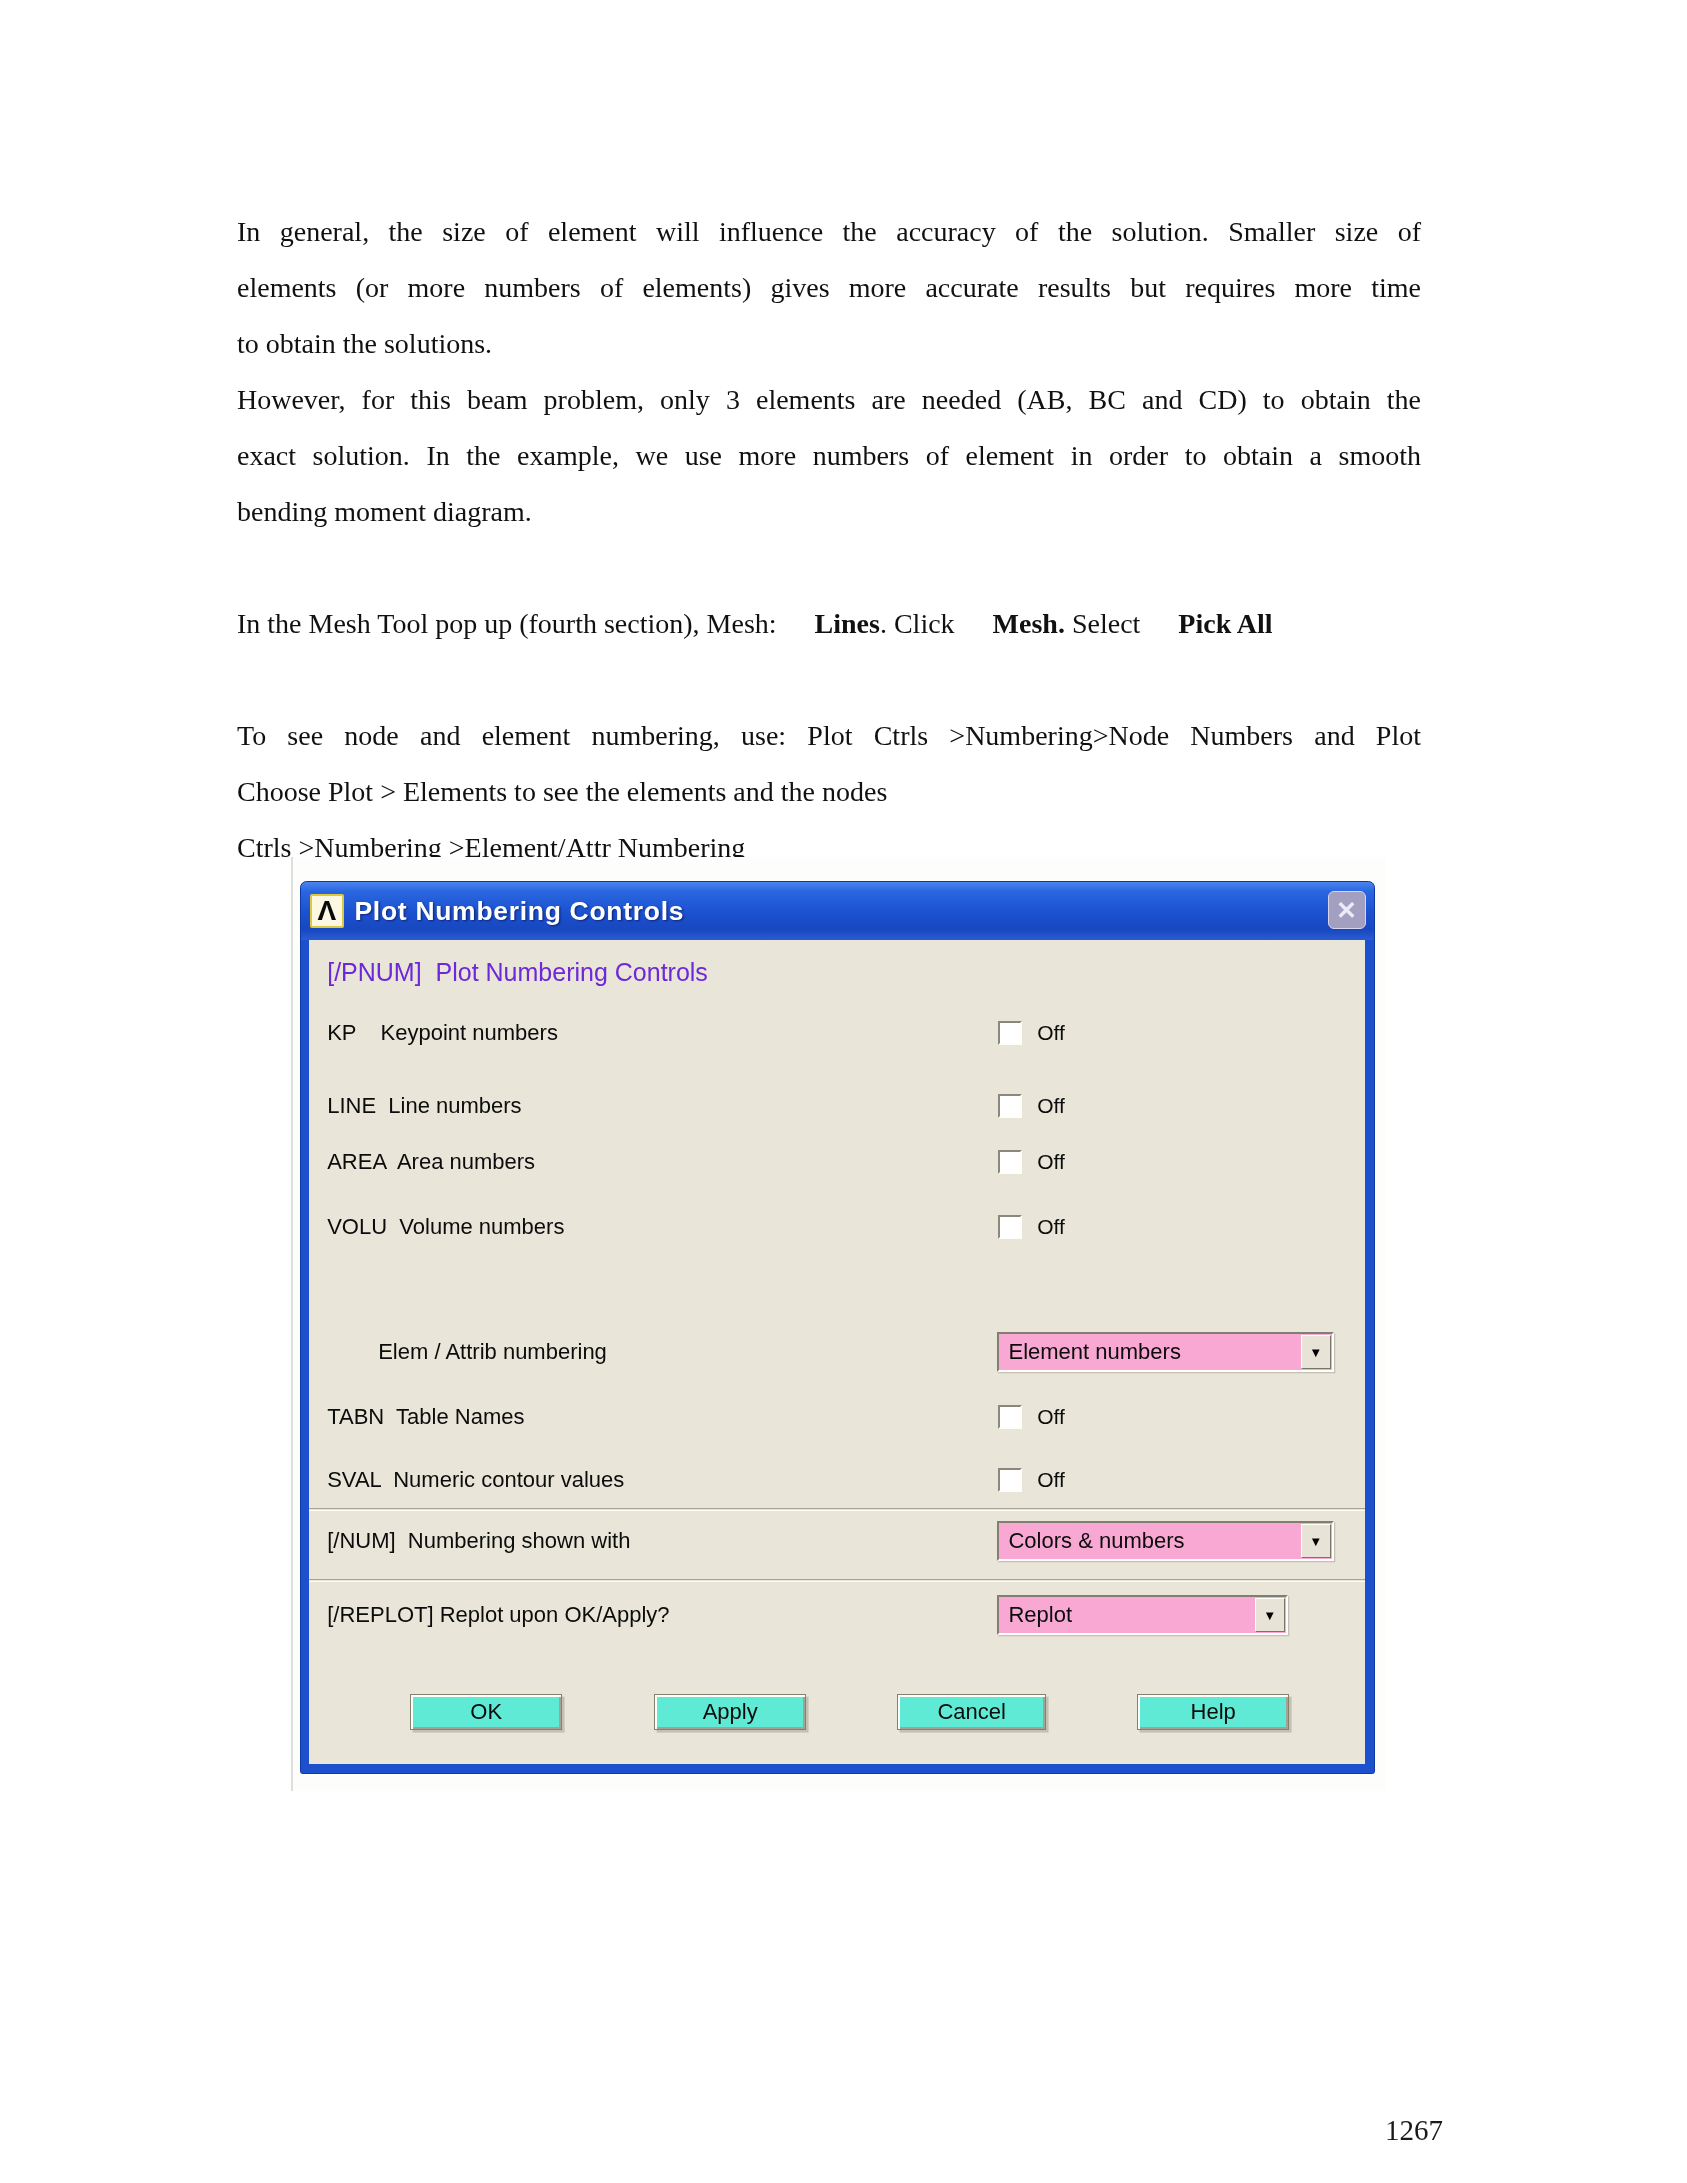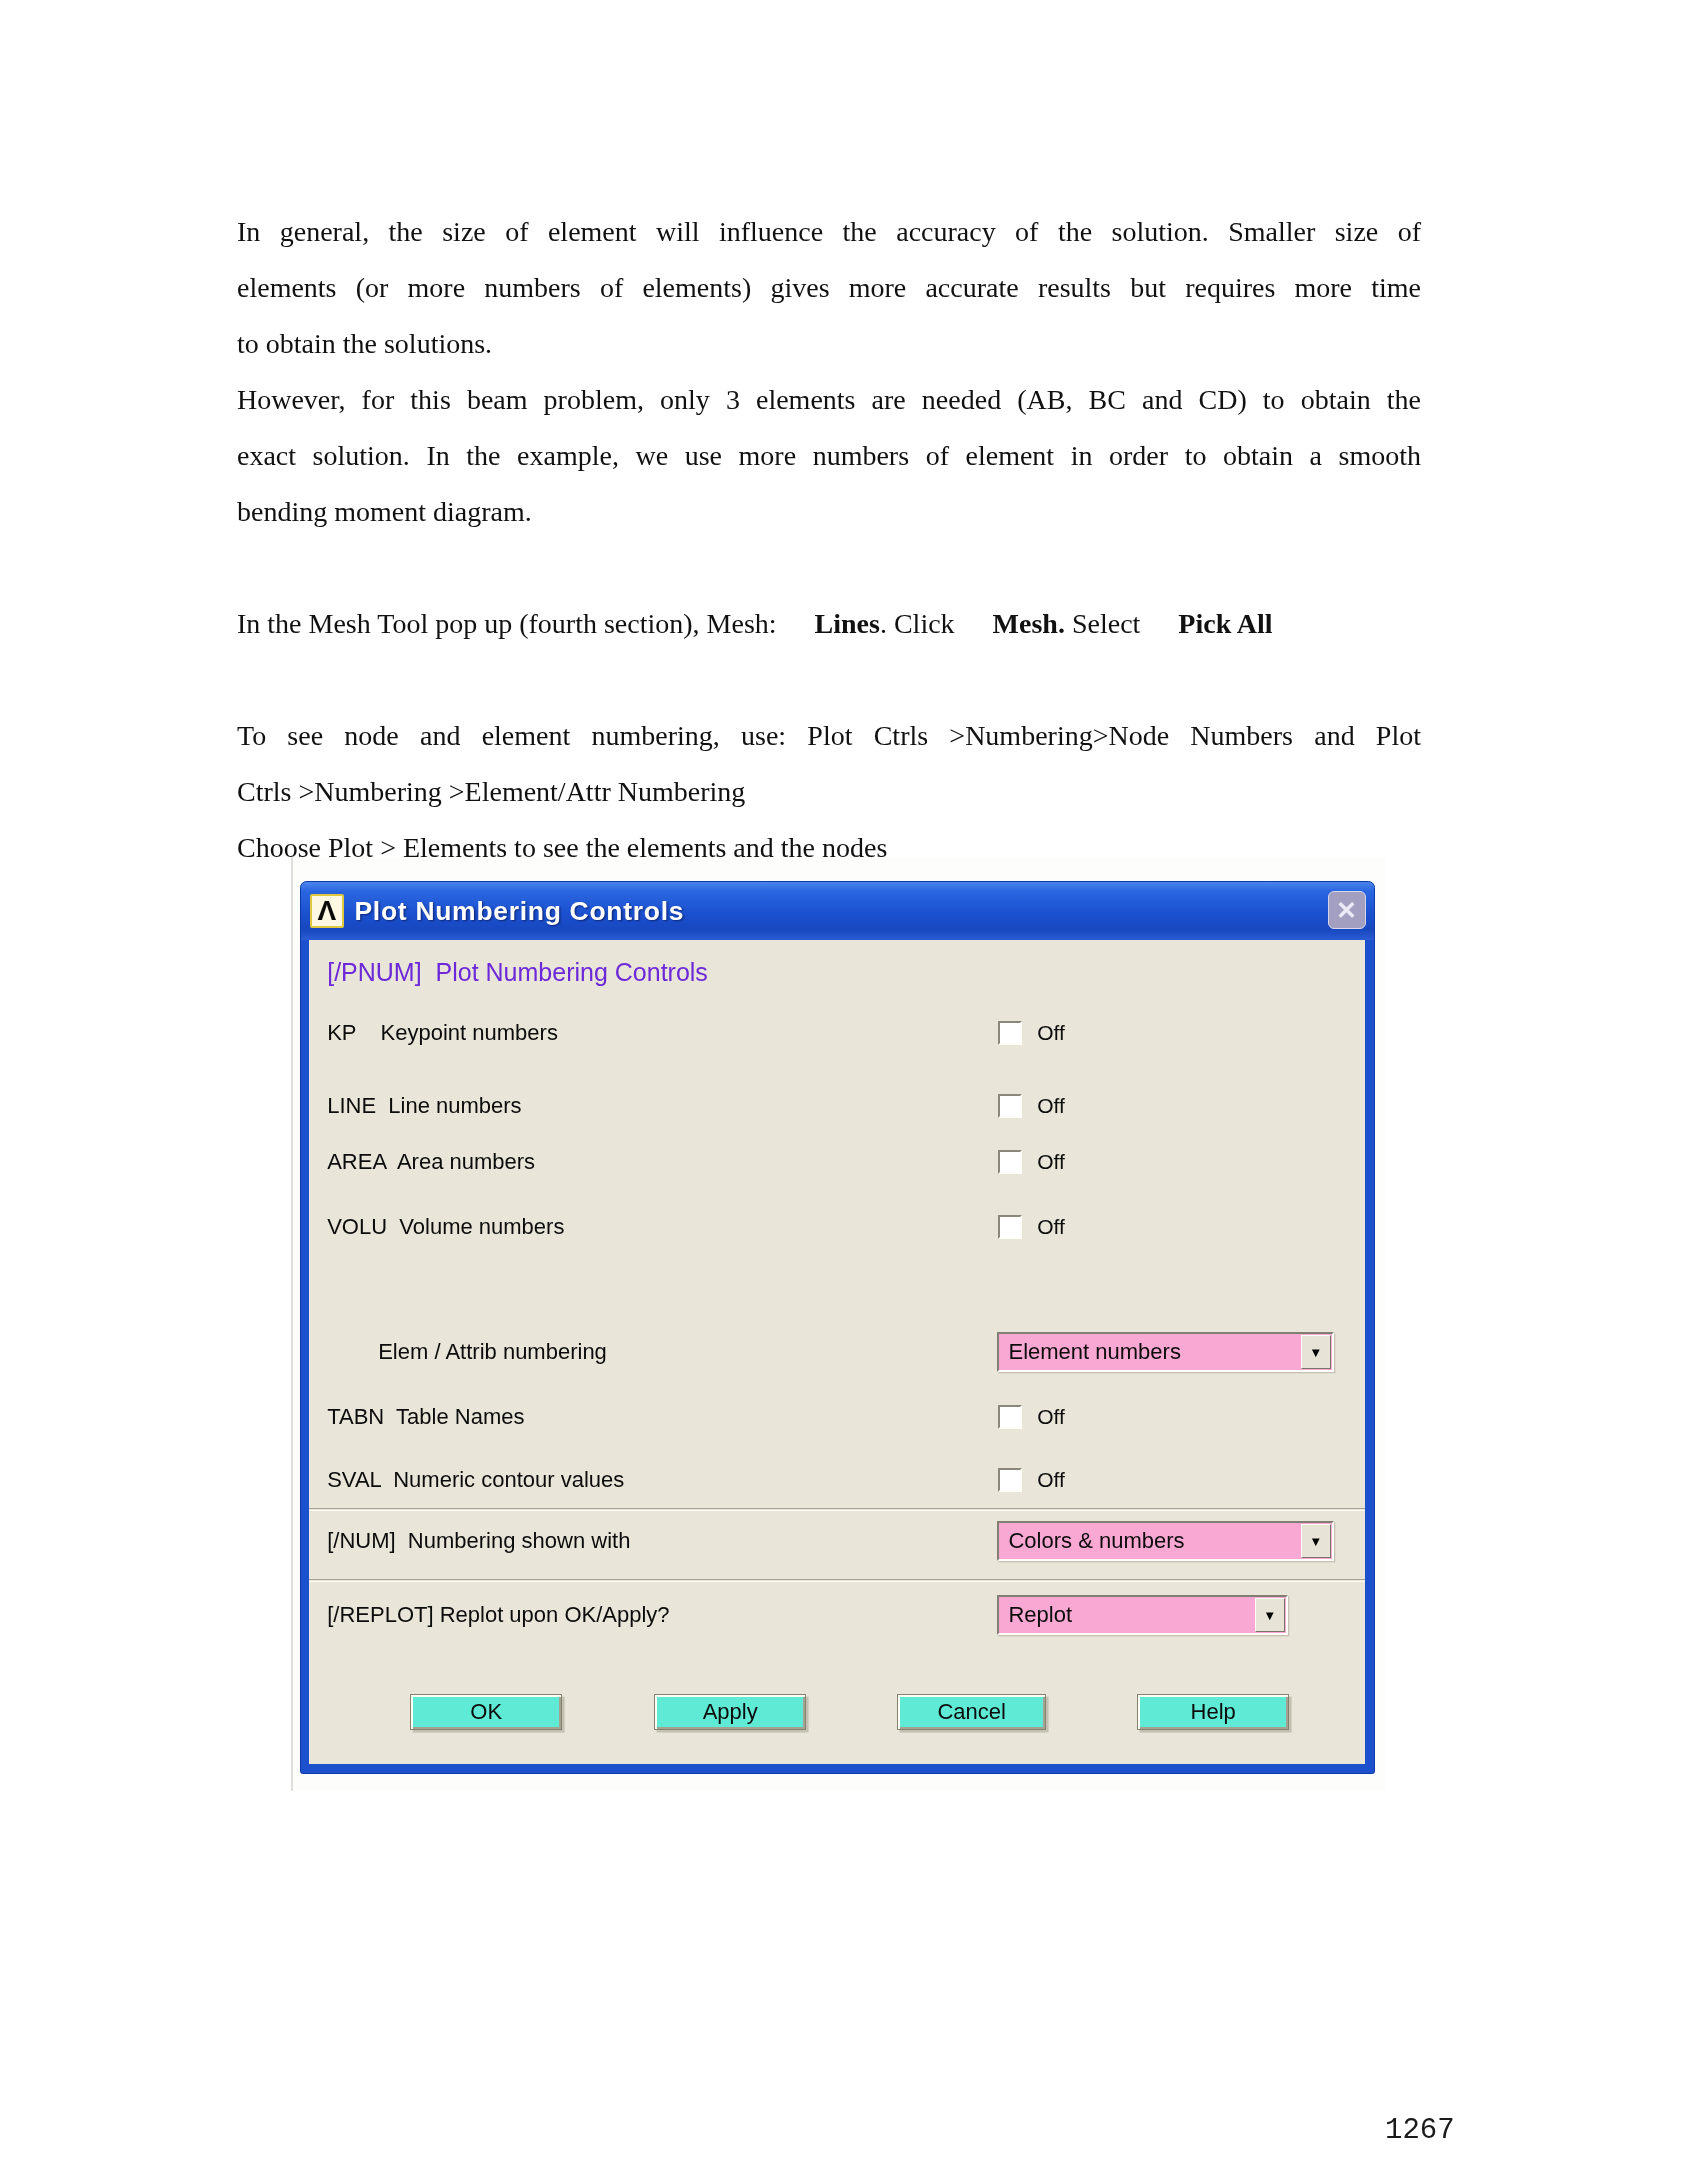--- a/index.html
+++ b/index.html
@@ -54,41 +54,41 @@
           border:1.3px solid;border-color:#fffef8 #78766a #78766a #fffef8;box-sizing:border-box;
           display:flex;align-items:center;justify-content:center;font-size:13.2px;color:#000;}
   .sep{position:absolute;left:0;width:100%;height:2.6px;
        border-top:1.3px solid #a6a396;border-bottom:1.3px solid #fffef6;box-sizing:border-box;}
   .btnrow{position:absolute;left:0;width:100%;height:49px;}
   .xpbtn{position:absolute;top:8px;height:36px;background:#5eead4;font-family:"Liberation Sans",sans-serif;
          font-size:22px;color:#0c0c0c;border:1.3px solid #84816f;box-sizing:border-box;
          box-shadow:inset 2px 2px 0 #fffef7, inset -2px -2px 0 #a5a292, 2.6px 2.6px 0 rgba(110,108,95,.3);
          display:flex;align-items:center;justify-content:center;}
 
-  .pagenum{position:absolute;left:1385px;top:2114px;font-family:Liberation Mono, monospace;
+  .pagenum{position:absolute;left:1385px;top:2114px;font-family:Liberation Serif, serif;
            font-size:29px;color:#1a1a1a;}
 </style>
 </head>
 <body>
 
 <div class="page">
 
   <div class="textblock">
     <span class="tline j">In general, the size of element will influence the accuracy of the solution. Smaller size of</span>
     <span class="tline j">elements (or more numbers of elements) gives more accurate results but requires more time</span>
     <span class="tline">to obtain the solutions.</span>
     <span class="tline j">However, for this beam problem, only 3 elements are needed (AB, BC and CD) to obtain the</span>
     <span class="tline j">exact solution. In the example, we use more numbers of element in order to obtain a smooth</span>
     <span class="tline">bending moment diagram.</span>
     <div class="gap"></div>
     <span class="tline"><span>In the Mesh Tool pop up (fourth section), Mesh: </span><span class="b">Lines</span><span>. Click </span><span class="b">Mesh.</span><span> Select </span><span class="b">Pick All</span></span>
     <div class="gap"></div>
     <span class="tline j">To see node and element numbering, use: Plot Ctrls &gt;Numbering&gt;Node Numbers and Plot</span>
+    <span class="tline">Choose Plot &gt; Elements to see the elements and the nodes</span>
     <span class="tline">Ctrls &gt;Numbering &gt;Element/Attr Numbering</span>
-    <span class="tline">Choose Plot &gt; Elements to see the elements and the nodes</span>
   </div>
 
   <div class="shot">
     <div class="dialog">
 
       <div class="titlebar">
         <span class="app-icon">
             <span>Λ</span>
           </span>
         <span class="wtitle">Plot Numbering Controls</span>

